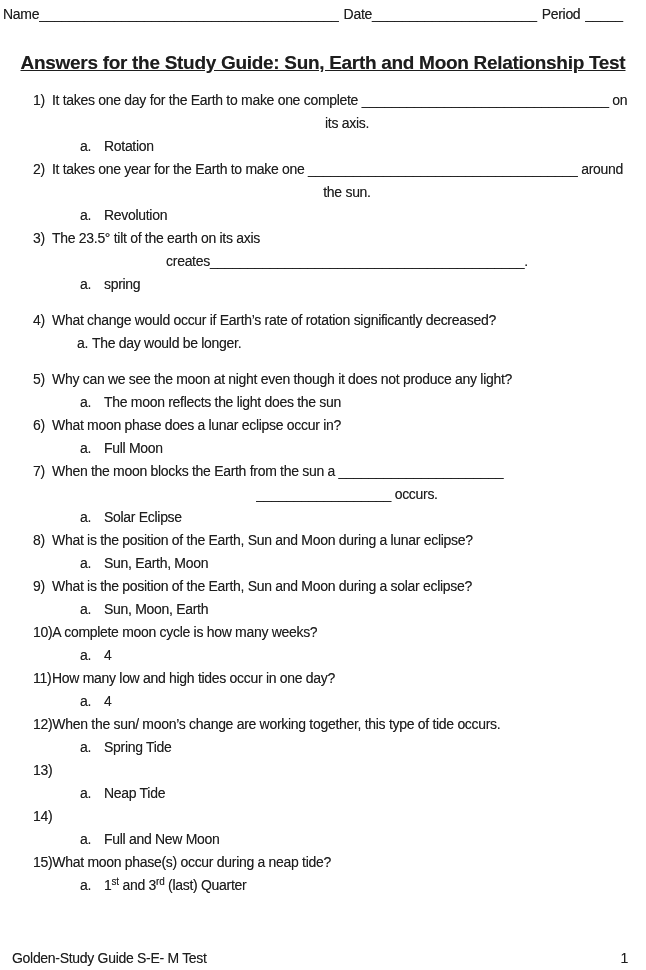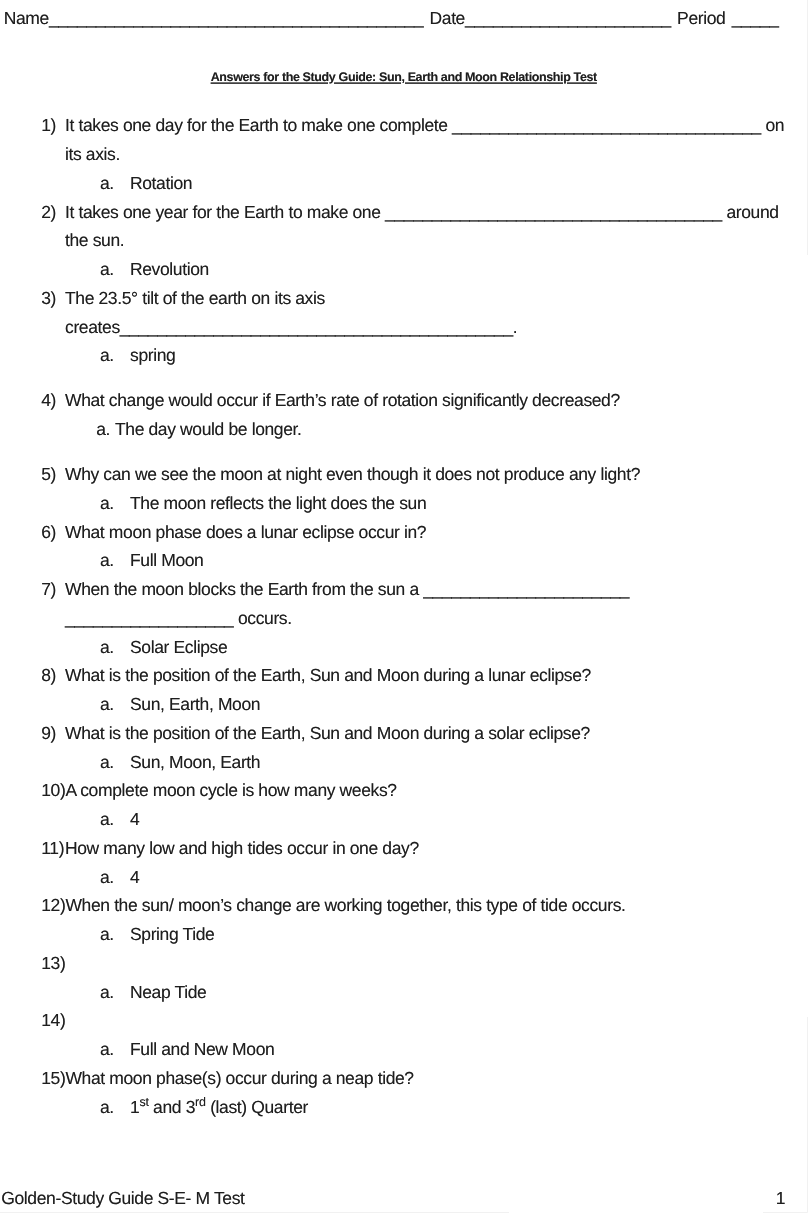--- a/index.html
+++ b/index.html
@@ -18,49 +18,49 @@
   }
   .header-row {
     padding: 4px 2px 0 3px;
     white-space: nowrap;
     line-height: 20px;
   }
   .header-row .sp { display: inline-block; width: 5px; }
   .doc-title {
     text-align: center;
     font-weight: bold;
-    font-size: 10px;
+    font-size: 19px;
     text-decoration: underline;
     margin-top: 27px;
     line-height: 24px;
   }
   .questions {
     margin-top: 14px;
     margin-left: 33px;
     margin-right: 4px;
   }
   .question { line-height: 23px; }
   .question.gap-before { margin-top: 13px; }
   .q-first { display: flex; white-space: nowrap; }
   .q-num { flex: 0 0 auto; min-width: 19px; }
-  .q-cont { padding-left: 19px; white-space: nowrap; }
+  .q-cont { padding-left: 19px; white-space: nowrap; text-align: center; }
   .a-line { display: flex; padding-left: 47px; white-space: nowrap; }
   .a-line .a-label { flex: 0 0 auto; min-width: 24px; }
   .a-line.tight { padding-left: 44px; }
   .a-line.tight .a-label { min-width: 15px; }
   .sup {
     font-size: 10px;
     vertical-align: baseline;
     position: relative;
     top: -5px;
     letter-spacing: -0.2px;
   }
   .footer {
     position: absolute;
-    left: 1px;
+    left: 12px;
     right: 18px;
     bottom: 3px;
     display: flex;
     justify-content: space-between;
     line-height: 18px;
   }
 </style>
 </head>
 <body>
 

